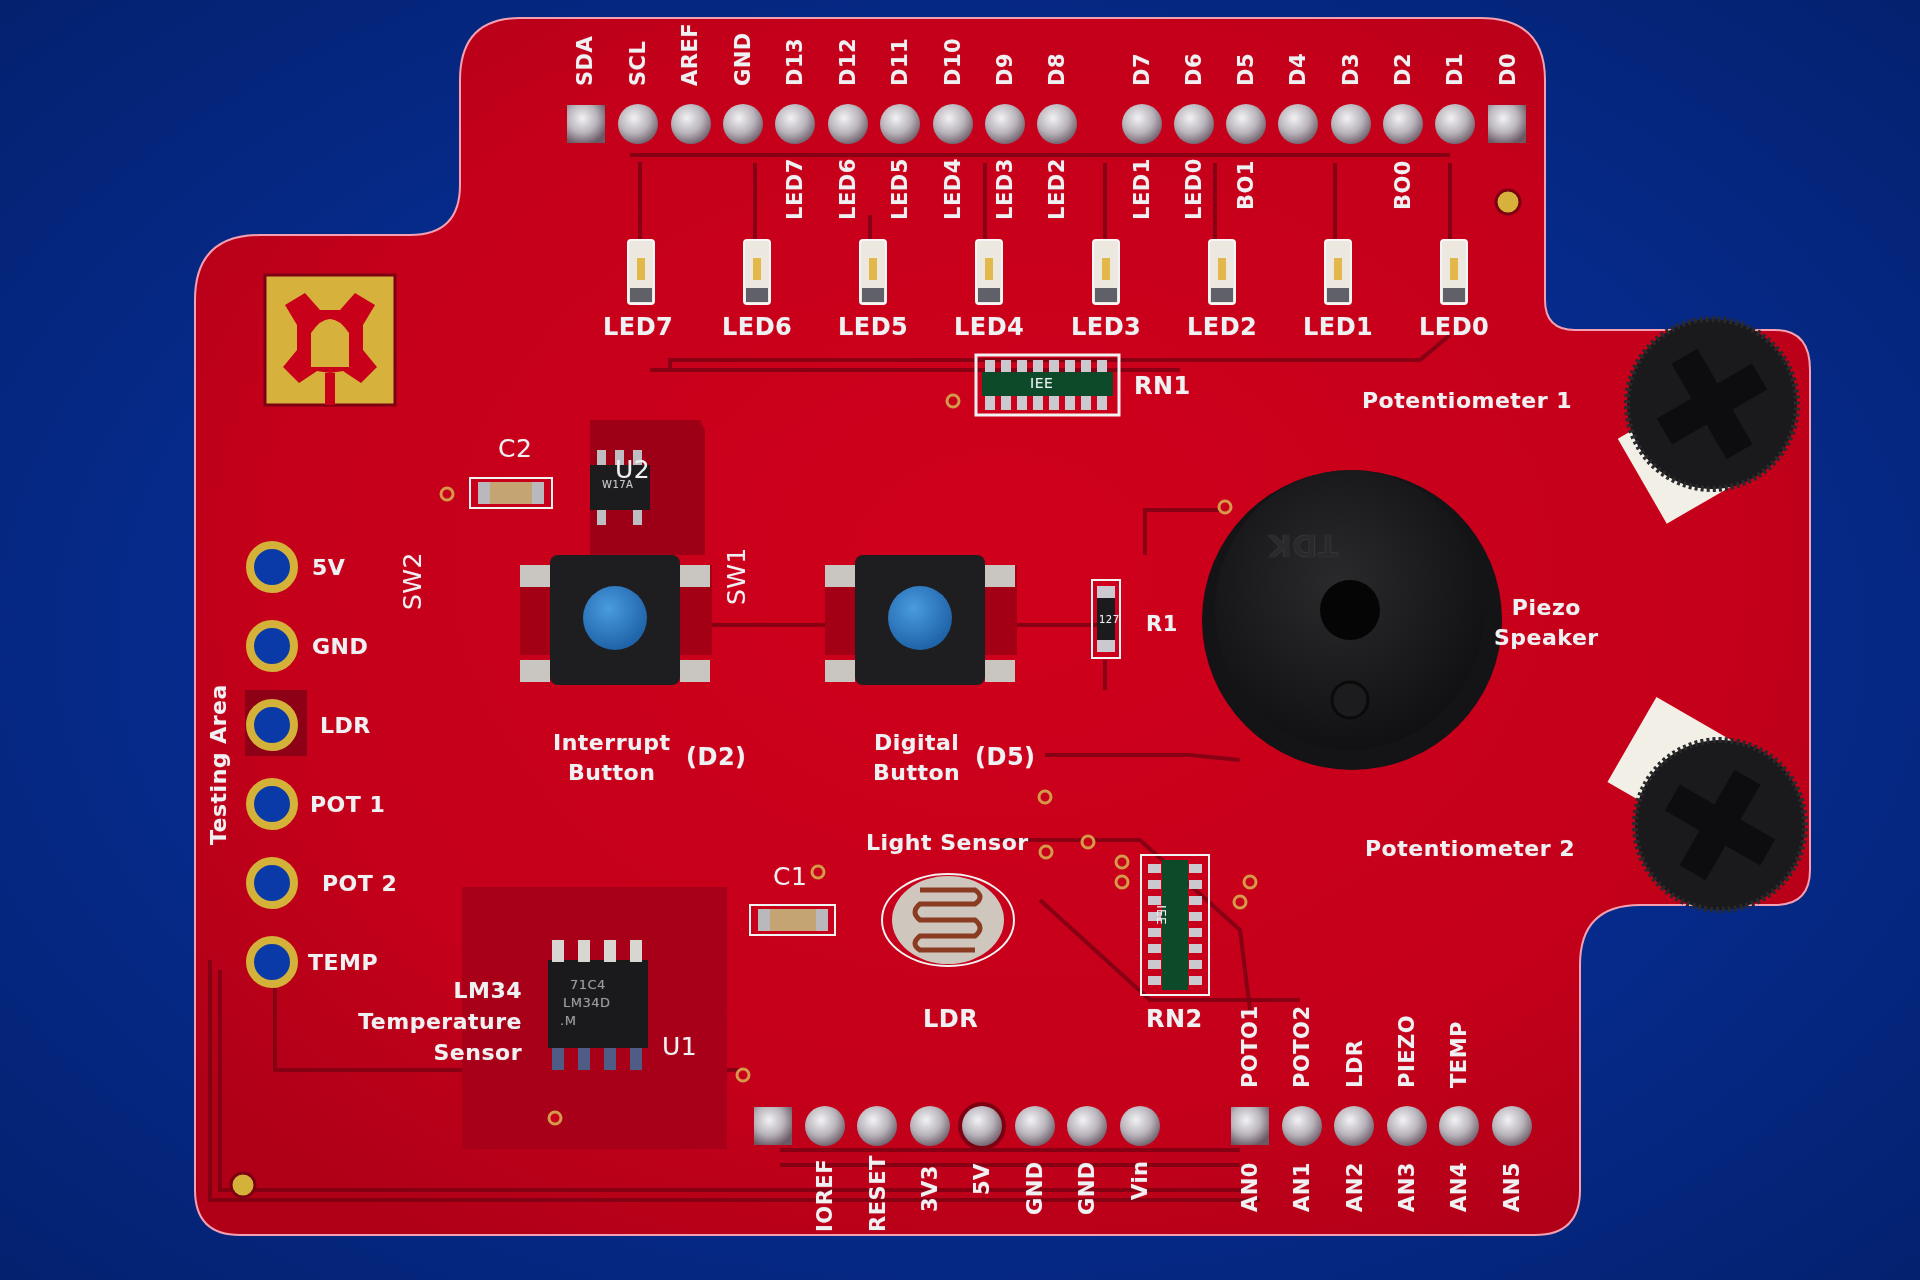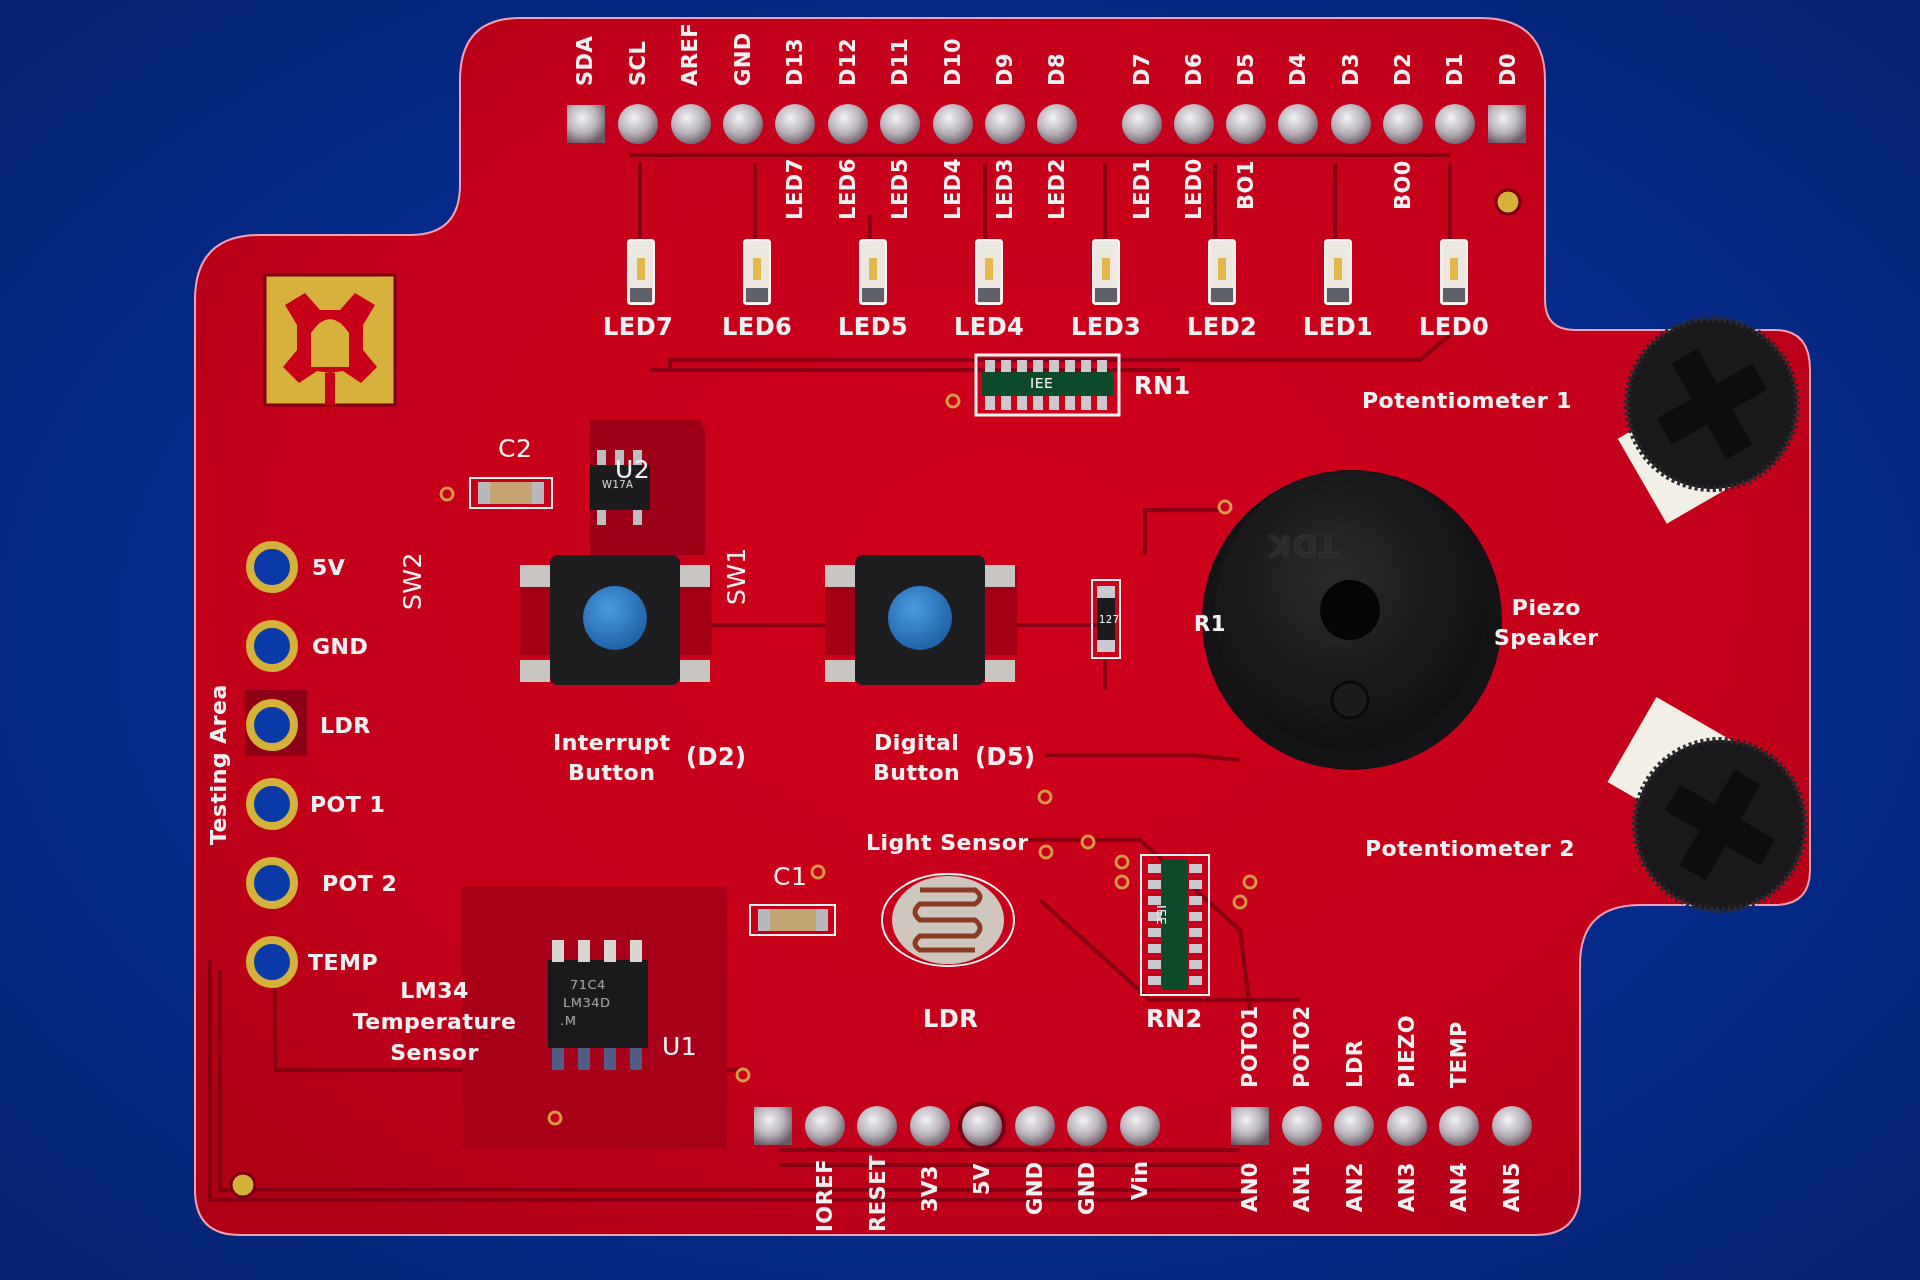--- a/index.html
+++ b/index.html
@@ -368,21 +368,21 @@
   <div class="silk small" style="left:1362px;top:388px;">Potentiometer 1</div>
   <div class="silk small" style="left:1365px;top:836px;">Potentiometer 2</div>
 
 
   <div class="silk ref" style="left:492px;top:434px;margin-left:6px;">C2</div>
   <div class="silk ref" style="left:615px;top:420px;margin-top:35px;">U2</div>
   <div class="silk" style="left:602px;top:479px;font-size:10px;font-weight:normal;color:#c8c8cc;">W17A</div>
   <div class="silk ref vert" style="left:398px;top:610px;">SW2</div>
   <div class="silk ref vert" style="left:722px;top:605px;">SW1</div>
   <div class="silk" style="left:1099px;top:614px;font-size:10px;font-weight:normal;">127</div>
-  <div class="silk ref" style="left:1194px;top:612px;font-weight:bold;font-size:21px;">R1</div>
+  <div class="silk ref" style="left:1146px;top:612px;font-weight:bold;font-size:21px;">R1</div>
   <div class="silk" style="left:1268px;top:528px;font-size:30px;color:#2a2a2c;transform:rotate(180deg);">TDK</div>
 
   <div class="silk small multiline" style="left:553px;top:728px;">
     <div>Interrupt</div>
     <div>Button</div>
   </div>
   <div class="silk med" style="left:686px;top:743px;">(D2)</div>
   <div class="silk small multiline" style="left:873px;top:728px;">
     <div>Digital</div>
     <div>Button</div>
@@ -401,21 +401,21 @@
   <div class="silk small" style="left:310px;top:792px;">POT 1</div>
   <div class="silk small" style="left:322px;top:871px;">POT 2</div>
   <div class="silk small" style="left:308px;top:950px;">TEMP</div>
 
   <div class="silk small" style="left:866px;top:830px;">Light Sensor</div>
   <div class="silk med" style="left:923px;top:1005px;">LDR</div>
   <div class="silk ref" style="left:773px;top:862px;">C1</div>
   <div class="silk" style="left:1168px;top:905px;font-size:12px;font-weight:normal;transform:rotate(90deg);transform-origin:left top;">IEE</div>
   <div class="silk med" style="left:1146px;top:1005px;">RN2</div>
 
-  <div class="silk small right" style="left:347px;top:975px;width:175px;text-align:center;">
+  <div class="silk small right" style="left:347px;top:975px;width:175px;">
     <div>LM34</div>
     <div>Temperature</div>
     <div>Sensor</div>
   </div>
   <div class="silk ref" style="left:662px;top:1032px;">U1</div>
   <div class="silk" style="left:570px;top:977px;font-size:13px;font-weight:normal;color:#9a9aa0;">71C4</div>
   <div class="silk" style="left:563px;top:995px;font-size:13px;font-weight:normal;color:#9a9aa0;">LM34D</div>
   <div class="silk" style="left:560px;top:1013px;font-size:13px;font-weight:normal;color:#9a9aa0;">.M</div>
 
   <div class="silk pin-label vert" style="left:813px;top:1232px;">IOREF</div>

